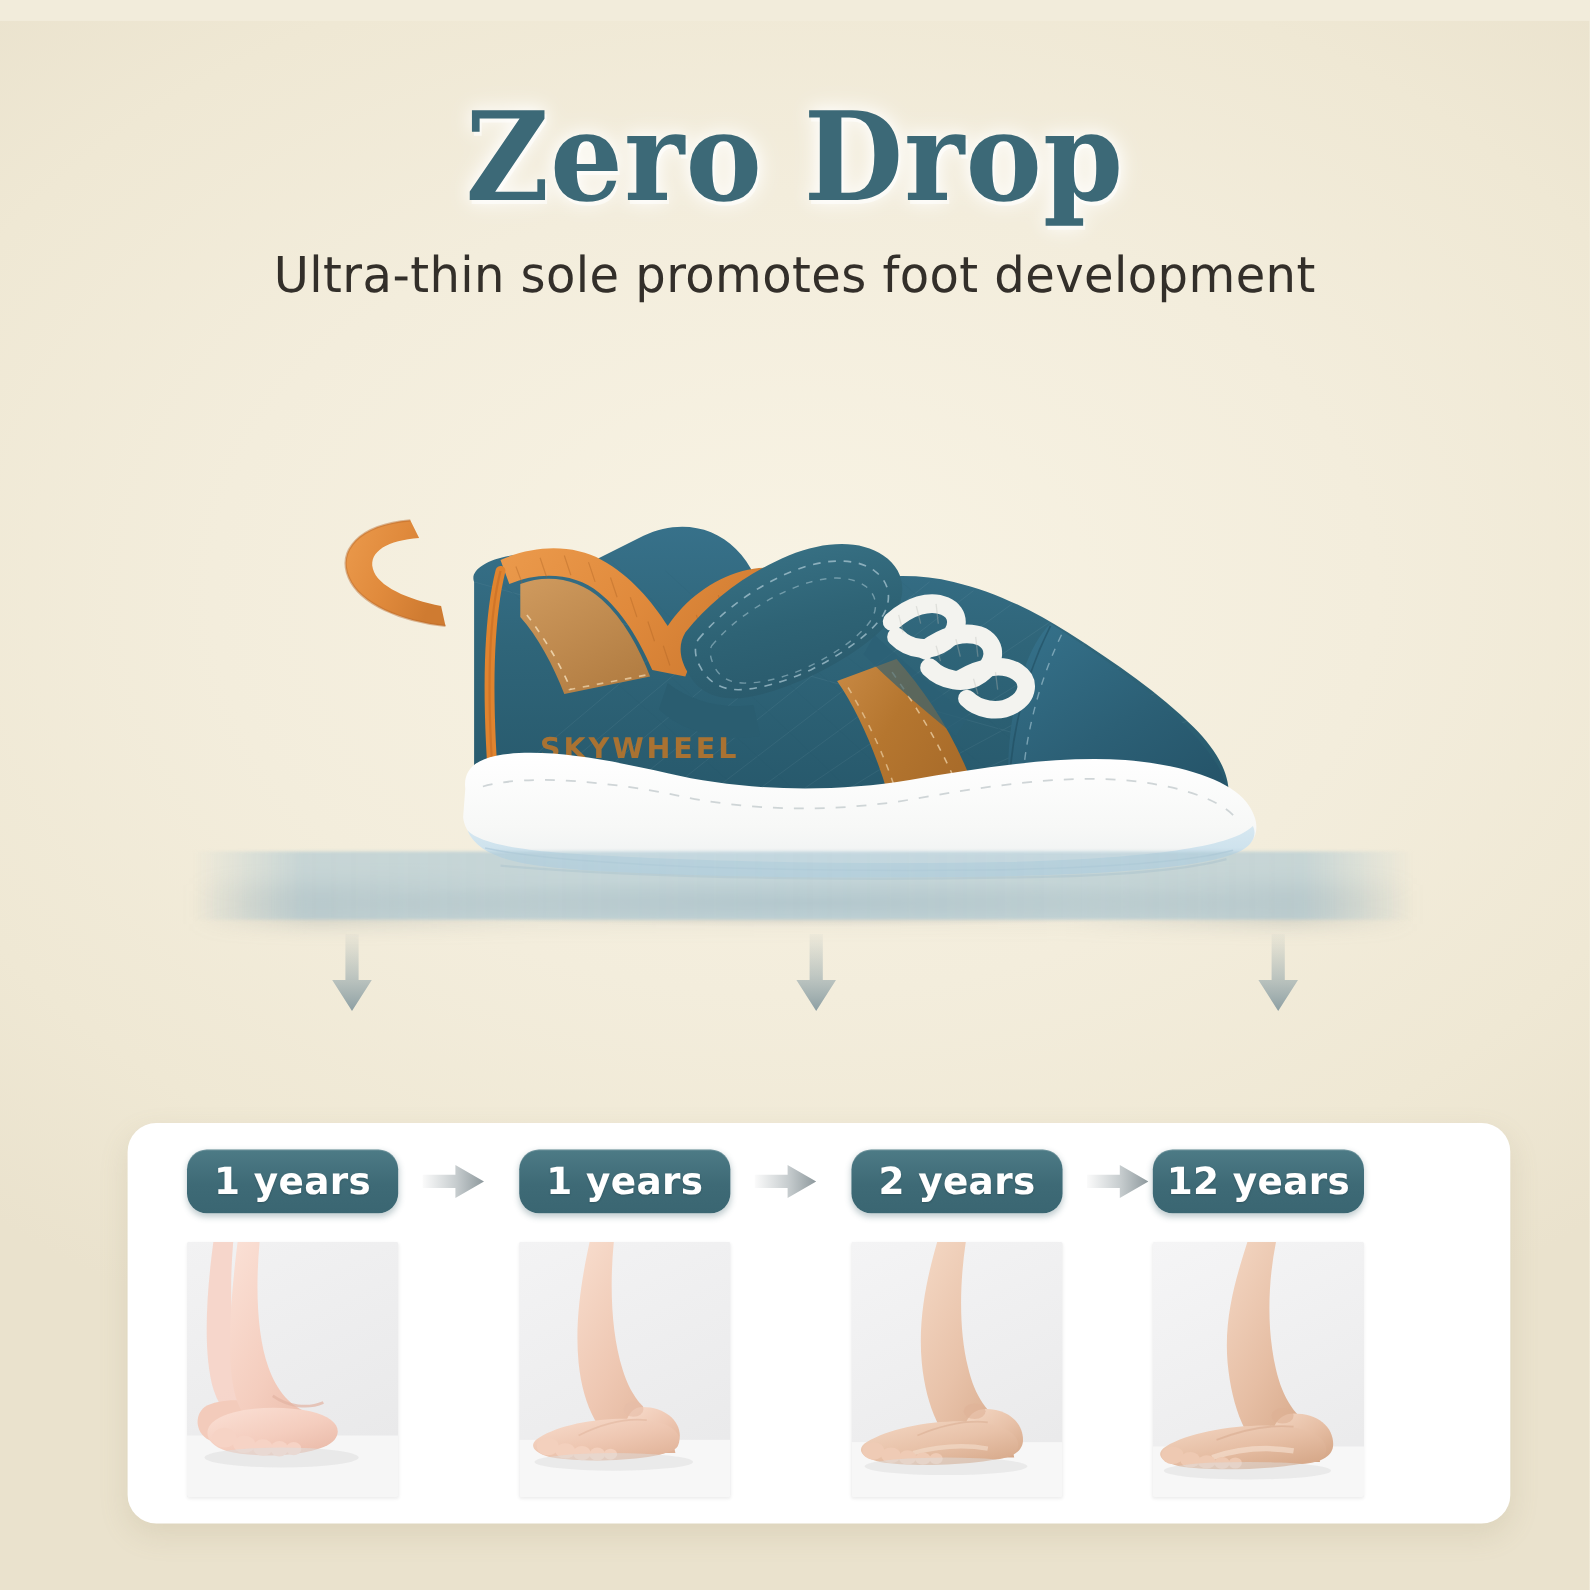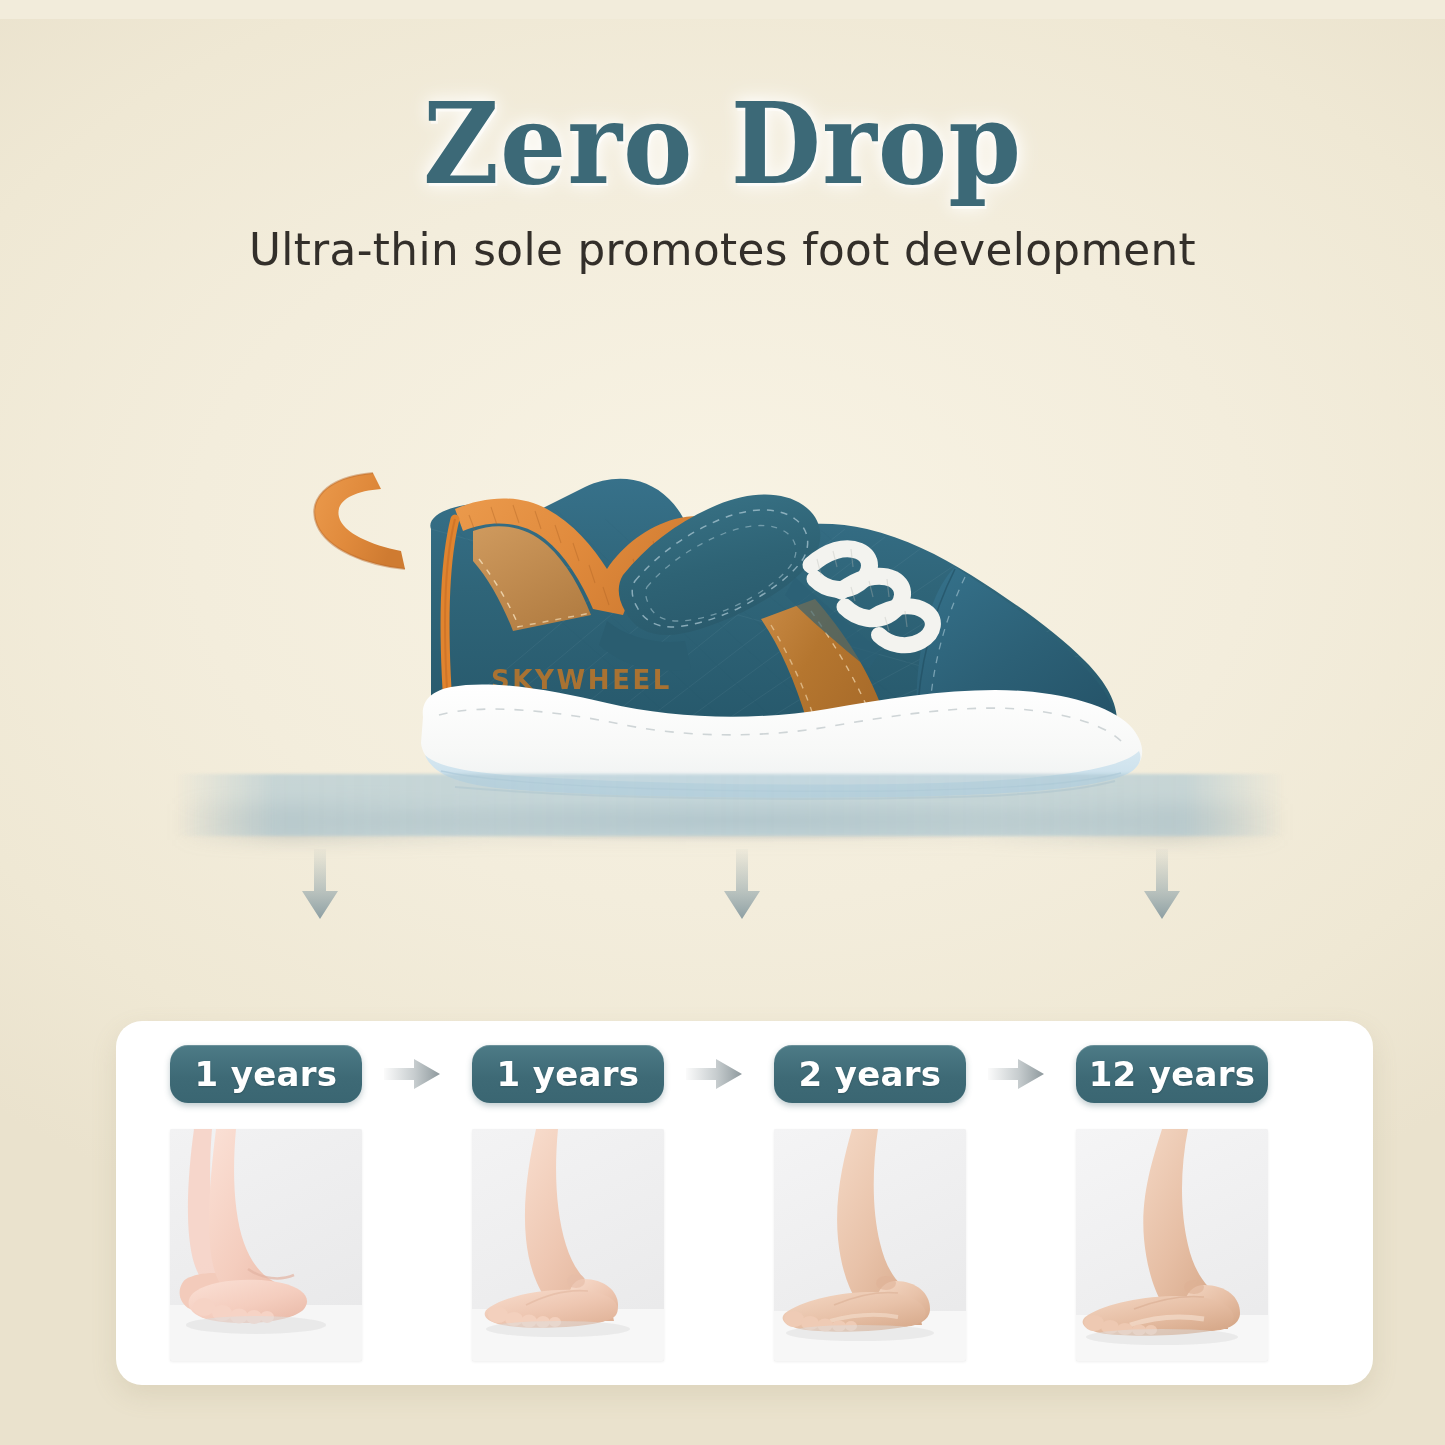--- a/index.html
+++ b/index.html
@@ -611,21 +611,21 @@
             <linearGradient id="tlA3" x1="0" y1="0" x2="1" y2="0">
               <stop offset="0%" stop-color="#fbfbfb"></stop>
               <stop offset="55%" stop-color="#c6ccce"></stop>
               <stop offset="100%" stop-color="#8e999d"></stop>
             </linearGradient>
           </defs>
           <path d="M0,11 L30,11 L30,2 L56,17 L30,32 L30,23 L0,23 Z" fill="url(#tlA3)"></path>
         </svg>
       </div>
 
-      <div class="tl-col" style="left:960px;">
+      <div class="tl-col" style="left:932px;">
         <div class="pill">
           <span>12 years</span>
         </div>
         <div class="photo">
           <svg viewBox="0 0 192 232" xmlns="http://www.w3.org/2000/svg">
             <defs>
               <linearGradient id="bgD" x1="0" y1="0" x2="0.4" y2="1">
                 <stop offset="0%" stop-color="#f5f5f6"></stop>
                   <stop offset="100%" stop-color="#ebebec"></stop>
               </linearGradient>

